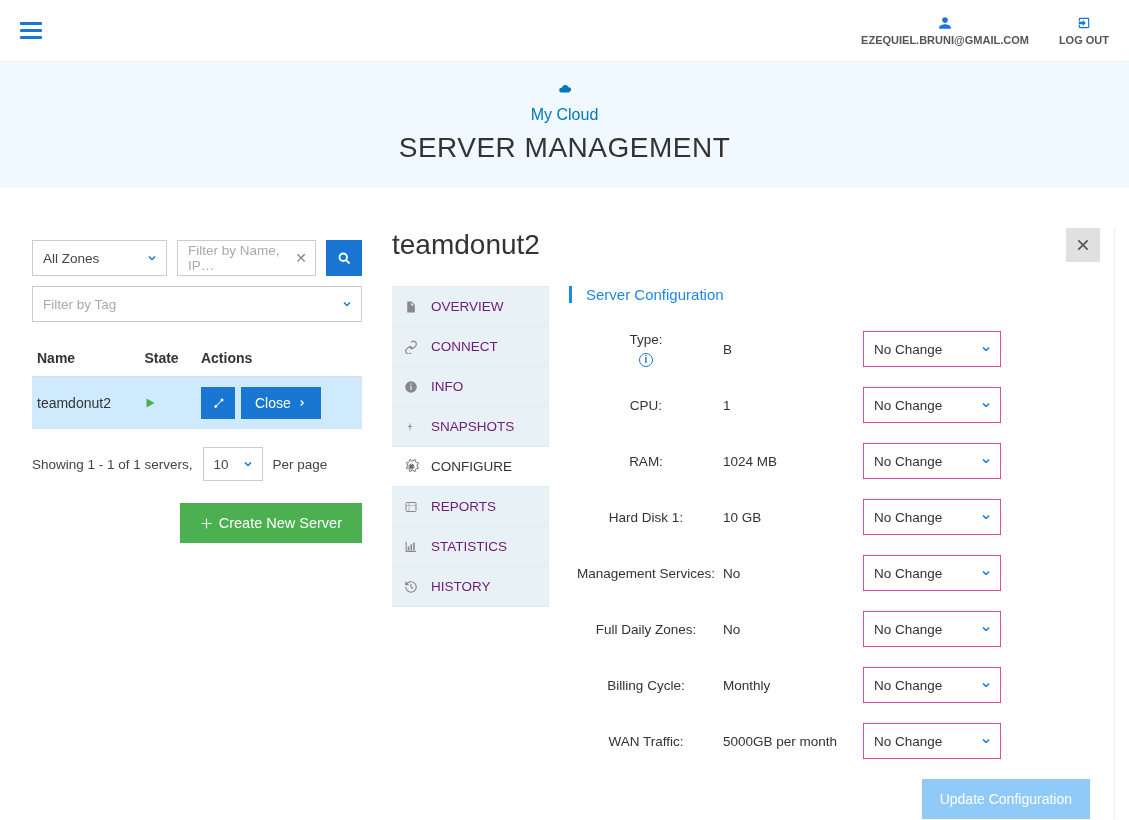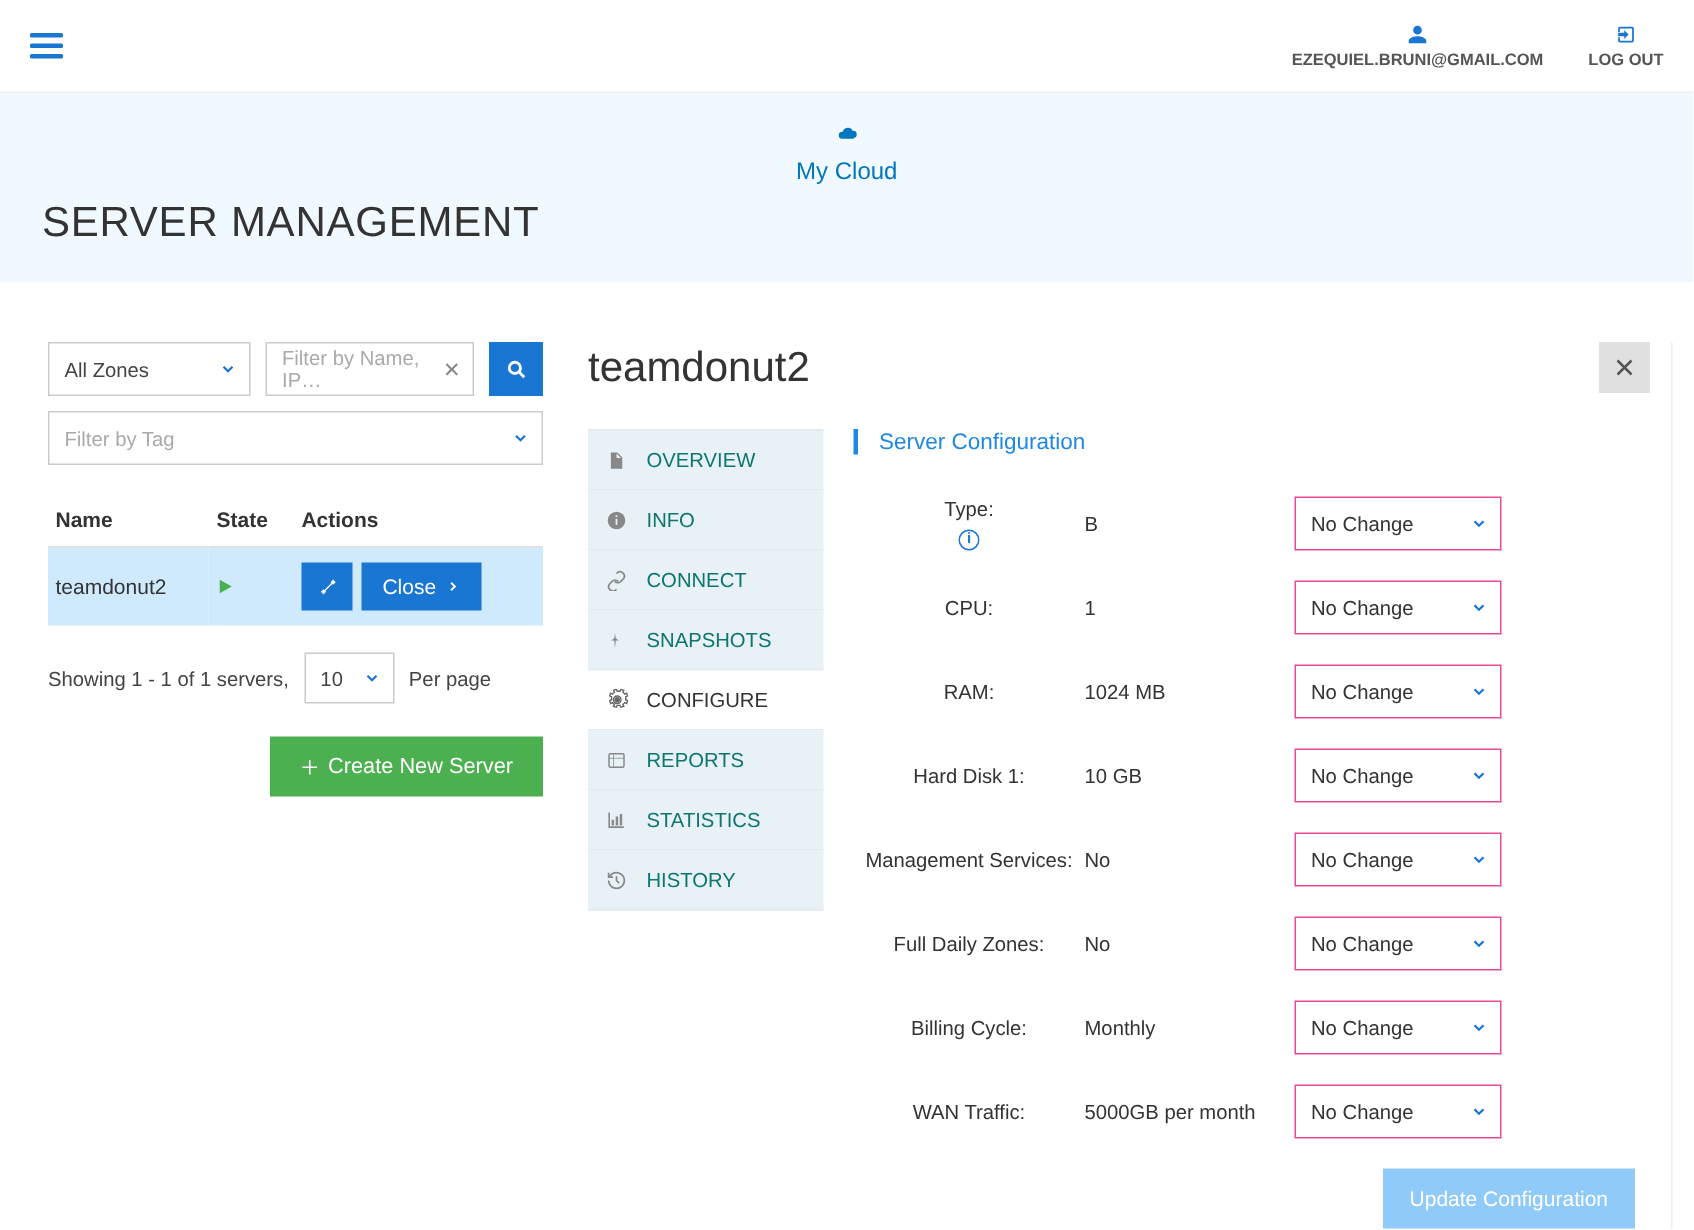--- a/index.html
+++ b/index.html
@@ -9,27 +9,27 @@
 .hamburger { display: flex; flex-direction: column; gap: 4px; cursor: pointer; }
 .hamburger span { display: block; width: 22px; height: 3px; background: #1976d2; border-radius: 1px; }
 .topbar-right { display: flex; gap: 30px; }
 .topbar-item { display: flex; flex-direction: column; align-items: center; gap: 4px; cursor: pointer; }
 .topbar-item .icon { color: #1976d2; font-size: 16px; }
 .topbar-item .label { font-size: 11px; color: #555; font-weight: bold; }
 
 .header-band { background: #f0f9ff; padding: 20px 28px 24px; }
 .breadcrumb { display: flex; align-items: center; gap: 10px; color: #0277bd; font-size: 16px; margin-bottom: 8px; flex-direction: column; }
 .breadcrumb .icon { font-size: 16px; }
-.page-title { font-size: 28px; font-weight: 400; color: #333; letter-spacing: 0.5px; }
+.page-title { font-size: 28px; font-weight: 400; color: #333; letter-spacing: 0.5px; text-align: center; }
 
 .content { display: flex; padding: 40px 14px 30px 32px; gap: 30px; }
 
 
 .sidebar-left { width: 330px; flex: none; }
-.filters-row { display: flex; gap: 10px; margin-bottom: 10px; }
+.filters-row { display: flex; gap: 10px; margin-bottom: 10px; margin-top: 12px; }
 .select-box { position: relative; border: 1px solid #ccc; background: #fff; height: 36px; display: flex; align-items: center; padding: 0 30px 0 10px; font-size: 13.5px; color: #444; cursor: pointer; }
 .select-box.zone { width: 135px; }
 .select-box.tag { width: 100%; }
 .select-box .chev { position: absolute; right: 8px; color: #1976d2; }
 .input-box { border: 1px solid #ccc; height: 36px; padding: 0 26px 0 10px; font-size: 13.5px; color: #aaa; display: flex; align-items: center; position: relative; }
 .input-box.filter { flex: 1; }
 .input-box .x { position: absolute; right: 8px; color: #888; cursor: pointer; font-size: 14px; }
 .search-btn { width: 36px; height: 36px; background: #1976d2; color: #fff; display: flex; align-items: center; justify-content: center; cursor: pointer; }
 .tag-row { margin-bottom: 18px; }
 
@@ -49,21 +49,21 @@
 .btn.green { background: #4caf50; padding: 12px 20px; font-size: 14.5px; }
 
 
 .main { flex: 1; border-right: 1px solid #eee; padding-right: 14px; }
 .main-head { display: flex; justify-content: space-between; align-items: center; margin-bottom: 24px; }
 .server-name { font-size: 28px; font-weight: 400; color: #333; }
 .close-x { width: 34px; height: 34px; background: #e0e0e0; display: flex; align-items: center; justify-content: center; cursor: pointer; color: #555; font-size: 18px; }
 
 .tab-body { display: flex; gap: 20px; }
 .tabs { width: 157px; flex: none; }
-.tab { display: flex; align-items: center; gap: 12px; padding: 12px 12px; color: #0f766e; cursor: pointer; border-bottom: 1px solid #e2e9ef; background: #e8f1f6; font-size: 13.5px; }
+.tab { display: flex; align-items: center; gap: 12px; padding: 12px 12px; color: #701a75; cursor: pointer; border-bottom: 1px solid #e2e9ef; background: #e8f1f6; font-size: 13.5px; }
 .tab:first-child { border-top: 1px solid #e2e9ef; }
 .tab.active { background: #fff; color: #333; }
 .tab .ticon { width: 15px; text-align: center; color: #888; font-size: 14px; }
 .tab.active .ticon { color: #666; }
 
 .config { flex: 1; padding-right: 10px; }
 .section-title { color: #1e88e5; font-size: 15px; border-left: 3px solid #1e88e5; padding-left: 14px; margin-bottom: 28px; }
 .cfg-row { display: flex; align-items: center; margin-bottom: 20px; min-height: 36px; }
 .cfg-label { width: 154px; font-size: 13.5px; color: #333; display: flex; align-items: center; gap: 6px; flex-direction: column; }
 .cfg-value { width: 140px; font-size: 13.5px; color: #333; }
@@ -230,34 +230,34 @@
           <span class="ticon">
               <svg width="13" height="14" viewBox="0 0 24 24" fill="#888">
                 <path d="M14 2H6v20h14V8l-6-6zM13 9V3.5L18.5 9H13z"></path>
               </svg>
             </span>
           <span>OVERVIEW</span>
         </div>
         <div class="tab">
           <span class="ticon">
               <svg width="14" height="14" viewBox="0 0 24 24" fill="#888">
+                <path d="M10 13a5 5 0 007 0l3-3a5 5 0 00-7-7l-1 1m2 9a5 5 0 00-7 0l-3 3a5 5 0 007 7l1-1" stroke="#888" stroke-width="2" fill="none"></path>
+              </svg>
+            </span>
+          <span>CONNECT</span>
+        </div>
+        <div class="tab">
+          <span class="ticon">
+              <svg width="14" height="14" viewBox="0 0 24 24" fill="#888">
                 <circle cx="12" cy="12" r="10"></circle>
                 <rect x="11" y="10" width="2" height="7" fill="#e8f1f6"></rect>
                 <rect x="11" y="6" width="2" height="2" fill="#e8f1f6"></rect>
               </svg>
             </span>
           <span>INFO</span>
-        </div>
-        <div class="tab">
-          <span class="ticon">
-              <svg width="14" height="14" viewBox="0 0 24 24" fill="#888">
-                <path d="M10 13a5 5 0 007 0l3-3a5 5 0 00-7-7l-1 1m2 9a5 5 0 00-7 0l-3 3a5 5 0 007 7l1-1" stroke="#888" stroke-width="2" fill="none"></path>
-              </svg>
-            </span>
-          <span>CONNECT</span>
         </div>
         <div class="tab">
           <span class="ticon">
               <svg width="12" height="14" viewBox="0 0 24 24" fill="#888">
                 <path d="M12 2l-1 7-4 3h4l1 10 1-10h4l-4-3-1-7z"></path>
               </svg>
             </span>
           <span>SNAPSHOTS</span>
         </div>
         <div class="tab active">

